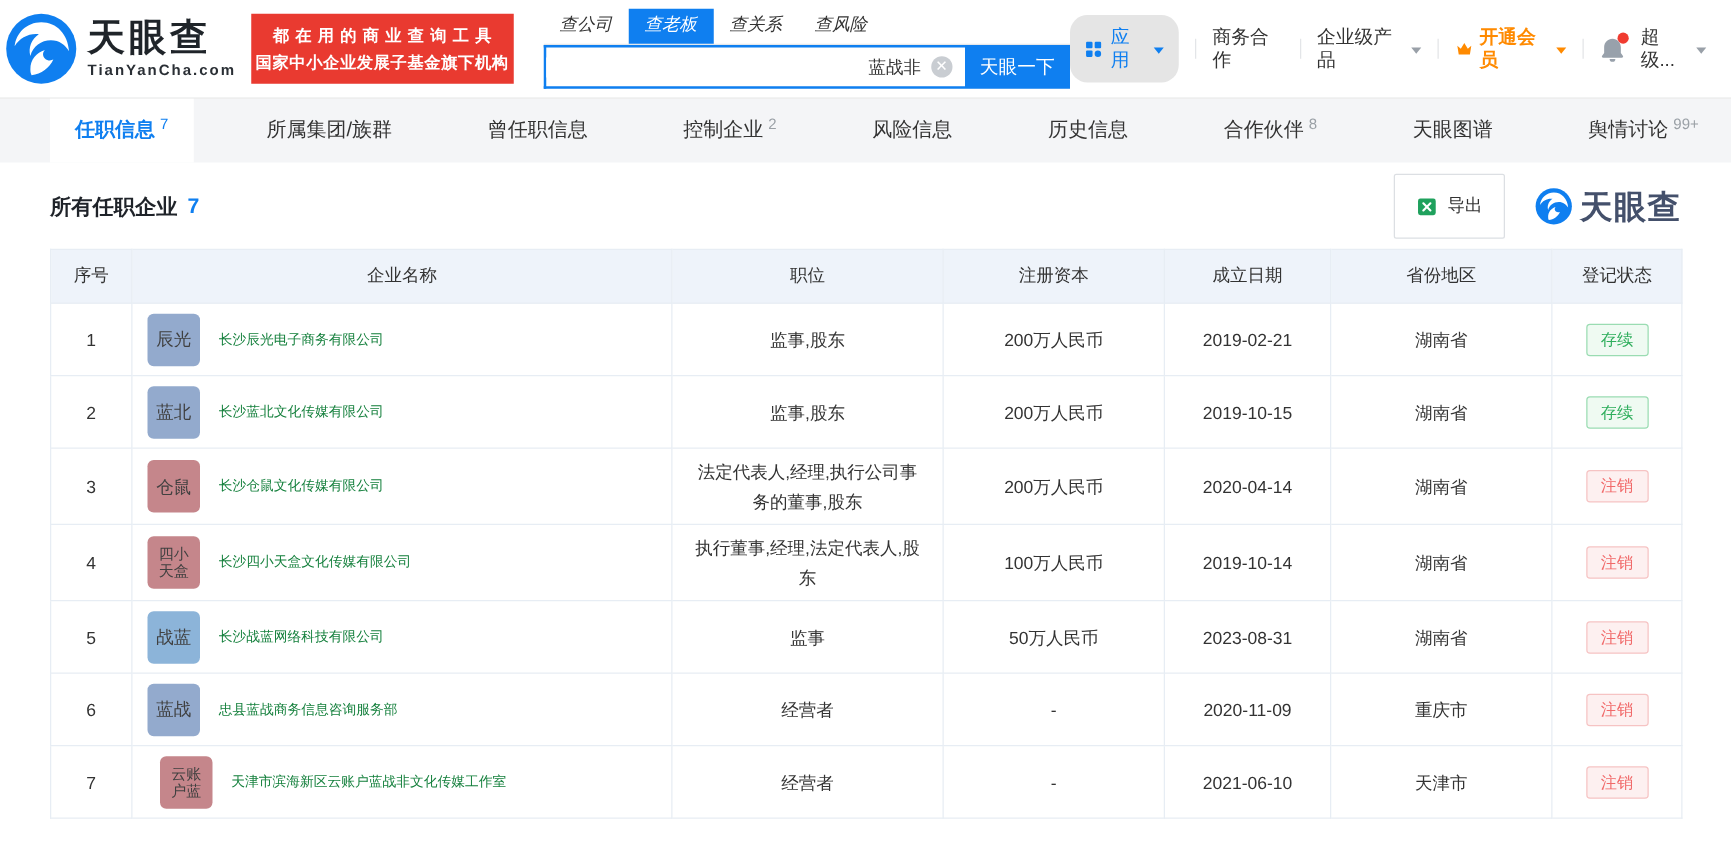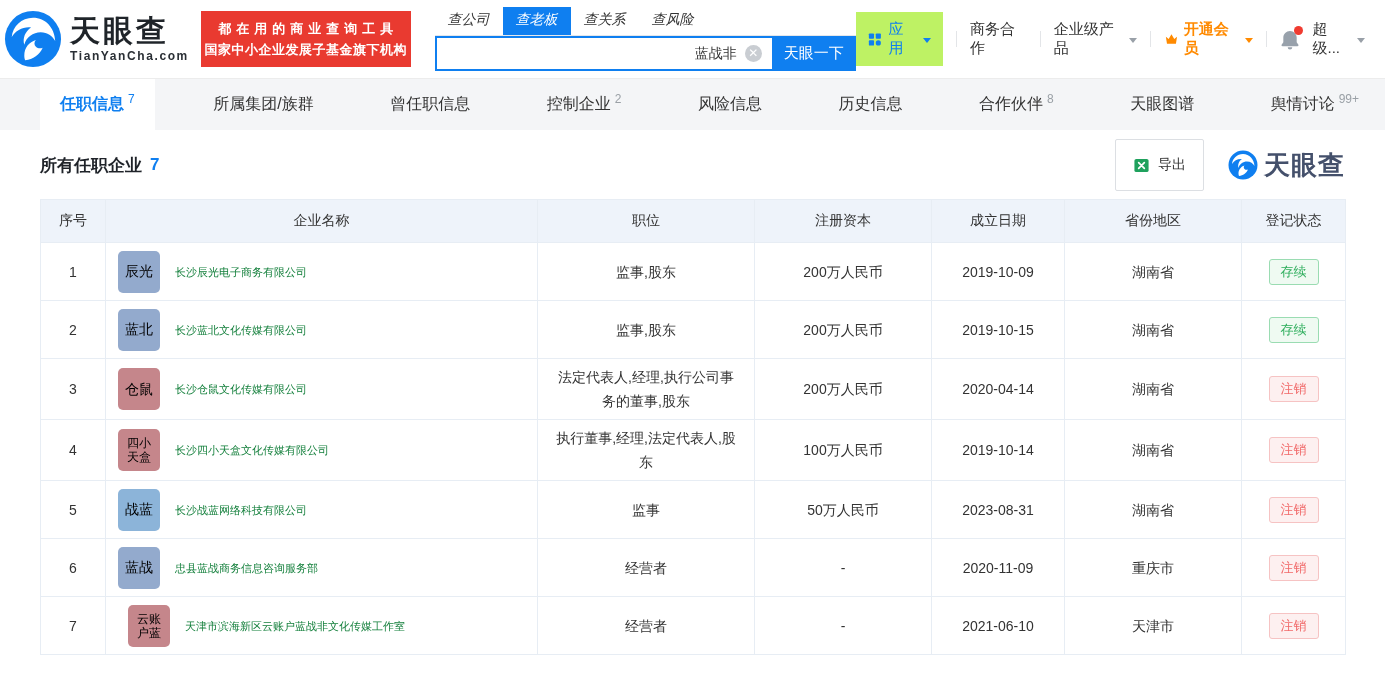--- a/index.html
+++ b/index.html
@@ -26,22 +26,22 @@
   .searchrow { display:flex; height:35px; }
   .sbox { flex:1; display:flex; align-items:center; border:2px solid #0f7ff0; border-right:0; background:#fff; }
   .sinput { flex:1; border:0; outline:0; font-size:14px; color:#333; padding:0 8px 0 12px;
     font-family:"Liberation Sans","DejaVu Sans",sans-serif;text-align:right; }
   .clear { width:17px; height:17px; min-width:17px; border-radius:50%; background:#c9cdd2; color:#fff;
     font-size:12px; line-height:16px; text-align:center; margin-right:10px; cursor:pointer; }
   .sbtn { width:84px; background:#0f7ff0; color:#fff; font-size:15px; border:0; cursor:pointer;
     font-family:"Liberation Sans","DejaVu Sans",sans-serif; }
 
   .menu { margin-left:auto; display:flex; align-items:center; gap:13px; font-size:15px; color:#333; }
-  .chip { display:flex; align-items:center; gap:7px; background:#bef264; color:#0f7ff0;
-    padding:8px 12px; border-radius:0; cursor:pointer; }
+  .chip { display:flex; align-items:center; gap:7px; background:#e5e5e5; color:#0f7ff0;
+    padding:8px 12px; border-radius:14px; cursor:pointer; }
   .sep { width:1px; height:16px; background:#e3e5e8; }
   .mitem { display:flex; align-items:center; gap:5px; cursor:pointer; }
   .vip { color:#ff8a00; font-weight:bold; }
   .caret { width:0; height:0; border-left:4px solid transparent; border-right:4px solid transparent;
     border-top:5px solid #99a0a8; margin-top:2px; }
   .caret.blue { border-top-color:#0f7ff0; }
   .caret.orange { border-top-color:#ff8a00; }
   .bell { position:relative; cursor:pointer; display:flex; }
   .belldot { position:absolute; top:-3px; right:-3px; width:9px; height:9px; border-radius:50%; background:#f03b30; }
 
@@ -69,21 +69,21 @@
 
   
   table { width:100%; border-collapse:collapse; table-layout:fixed; }
   th { background:#eef3fa; height:43px; font-size:14px; font-weight:400; color:#333;
     border:1px solid #e7edf4; }
   td { border:1px solid #e7edf4; text-align:center; font-size:14px; color:#333;
     padding:6px 16px; line-height:24px; }
   tbody tr { height:58px; }
   td.c-name { text-align:left; padding:7px 12px; }
   .namecell { display:flex; align-items:center; gap:15px; }
-  .avatar { width:42px; height:42px; min-width:42px; border-radius:5px; color:#000000;
+  .avatar { width:42px; height:42px; min-width:42px; border-radius:5px; color:#404040;
     display:flex; align-items:center; justify-content:center; font-size:14px;
     white-space:pre-line; text-align:right; line-height:17px; cursor:pointer; }
   .avatar.small { font-size:12px; line-height:14px; }
   .clink { color:#15803d; font-size:11px; text-decoration:none; cursor:pointer; }
   .status { display:inline-block; font-size:13px; padding:3px 11px; border-radius:3px; line-height:18px; }
   .st-active { color:#2fae5d; background:#effaf2; border:1px solid #9adcb2; }
   .st-cancel { color:#f16a6a; background:#fdf0f0; border:1px solid #f6c3c3; }
 </style>
 </head>
 <body>
@@ -247,21 +247,21 @@
       <tr>
         <td>1</td>
         <td class="c-name">
             <div class="namecell">
           <span class="avatar" style="background-color: rgb(147, 170, 205);">辰光</span>
           <a class="clink">长沙辰光电子商务有限公司</a>
         </div>
           </td>
         <td>监事,股东</td>
         <td>200万人民币</td>
-        <td>2019-10-09</td>
+        <td>2019-02-21</td>
         <td>湖南省</td>
         <td><span class="status st-active">存续</span></td>
       </tr>
       <tr>
         <td>2</td>
         <td class="c-name">
             <div class="namecell">
           <span class="avatar" style="background-color: rgb(147, 170, 205);">蓝北</span>
           <a class="clink">长沙蓝北文化传媒有限公司</a>
         </div>

